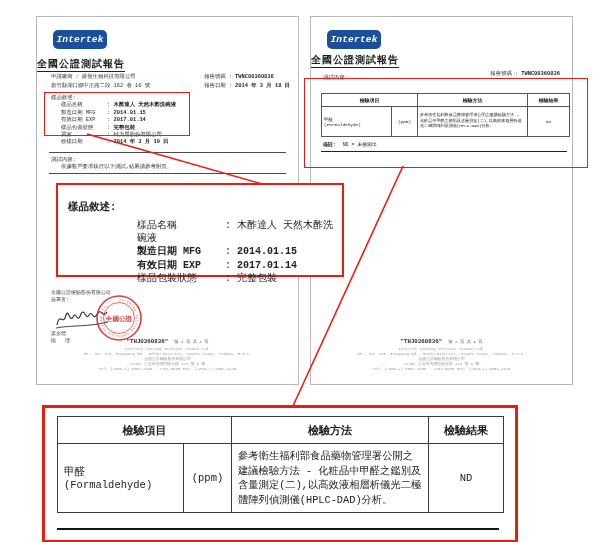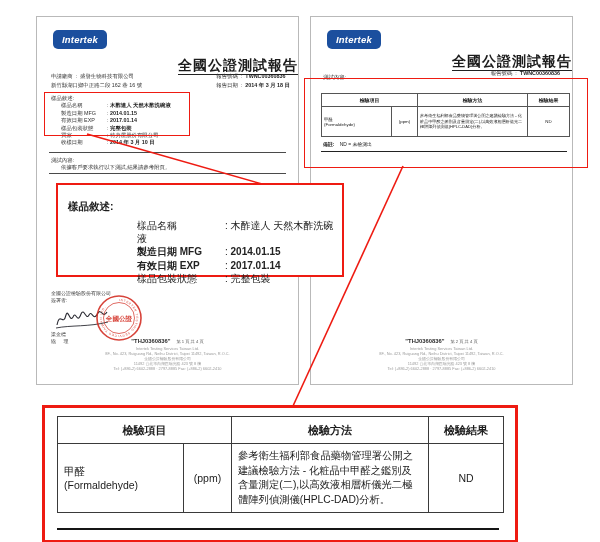--- a/index.html
+++ b/index.html
@@ -1,23 +1,23 @@
 <!DOCTYPE html>
 <html><head>
 <meta charset="utf-8">
 <style>
   html,body{margin:0;padding:0;background:#fff;}
   .stage{position:relative;width:600px;height:542px;background:#fff;overflow:hidden;
-         font-family:Liberation Sans, sans-serif;color:#222;}
+         font-family:Liberation Mono, monospace;color:#222;}
   .doc{position:absolute;top:16px;width:261px;height:367px;background:#fff;border:1px solid #b9b9b9;}
   .doc-left{left:36px;}
   .doc-right{left:310px;}
   .logo{position:absolute;left:16px;top:13px;width:54px;height:19px;background:#1b4f9e;border-radius:5px;
         color:#fff;font-weight:bold;font-style:italic;font-size:9.5px;display:flex;align-items:center;justify-content:center;letter-spacing:.2px;}
-  .dtitle{position:absolute;left:0;right:0;text-align:right;font-size:14px;font-weight:bold;color:#1c1c1c;}
+  .dtitle{position:absolute;left:0;right:0;text-align:left;font-size:10px;font-weight:bold;color:#1c1c1c;}
   .dtitle span{border-bottom:1px solid #222;padding-bottom:1px;letter-spacing:1px;}
   .doc-left .dtitle{top:40px;} .doc-right .dtitle{top:36px;}
   .kv{display:flex;gap:3px;align-items:baseline;white-space:nowrap;}
   .info{position:absolute;left:14px;right:8px;top:56px;display:flex;justify-content:space-between;font-size:5.4px;color:#333;}
   .info .addr{margin-left:0;margin-top:1.5px;}
   .meta .kv{margin-bottom:1.5px;}
   .meta .v{font-weight:bold;color:#1c1c1c;}
   .sampleblock{position:absolute;left:14px;top:78px;font-size:5.4px;line-height:7.4px;color:#333;}
   .sampleblock .ind{margin-left:10px;}
   .sampleblock .l{display:inline-block;width:46px;}

